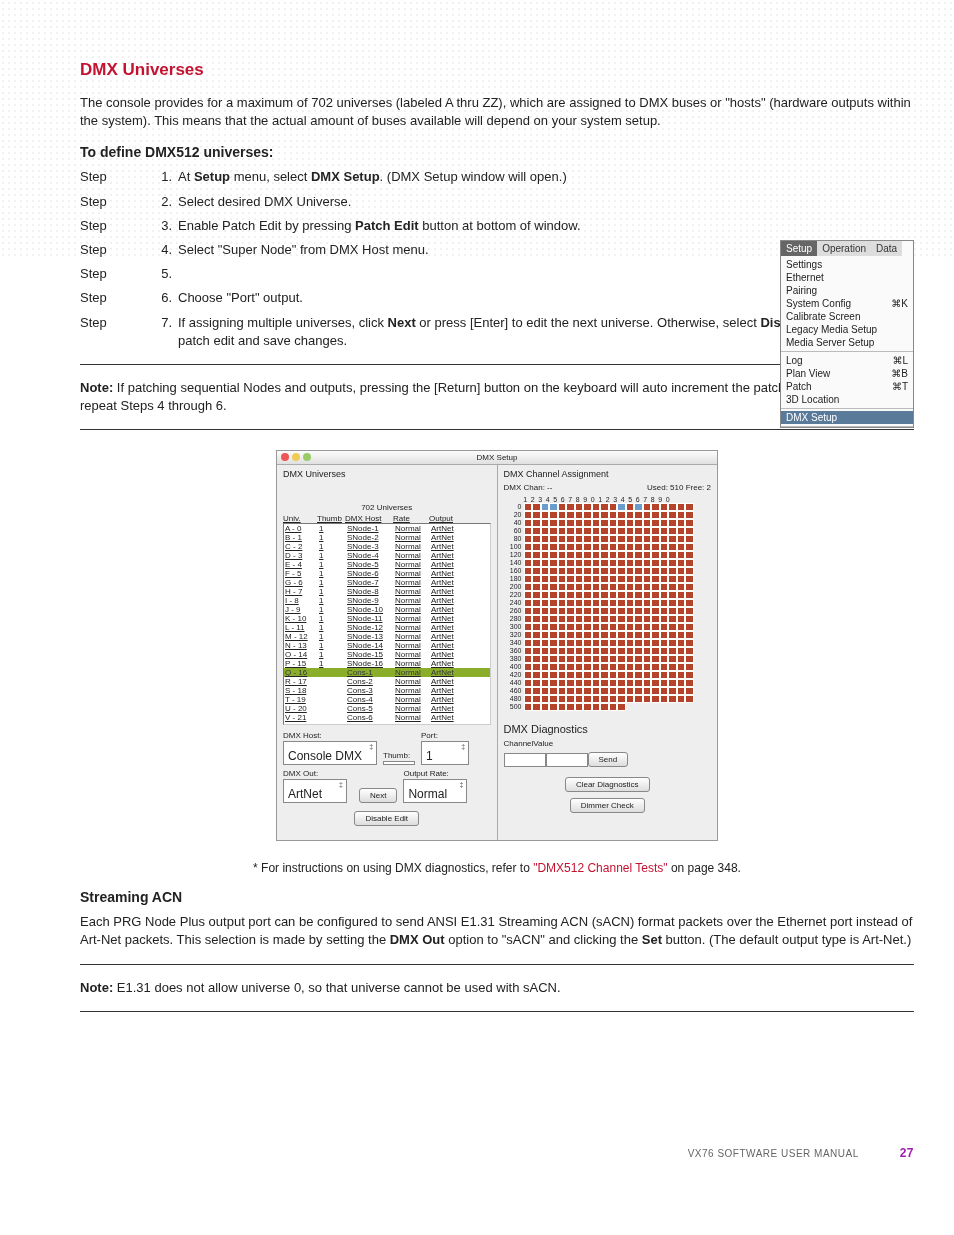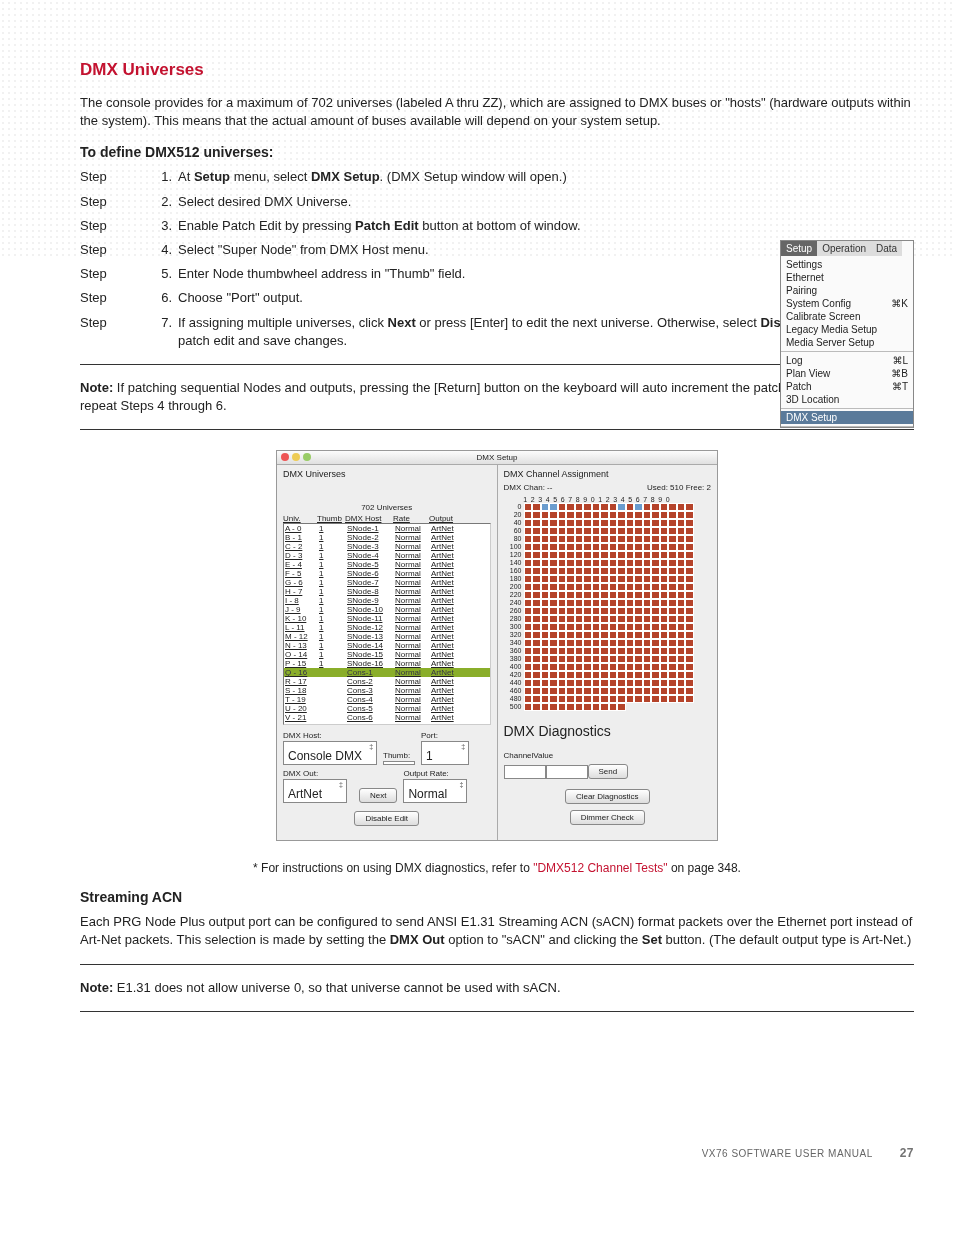--- a/index.html
+++ b/index.html
@@ -50,27 +50,27 @@
     .ss-chanhdr { display: flex; justify-content: space-between; font-size: 8px; margin-bottom: 4px; }
     .ss-grid { }
     .ss-gridhead { display: flex; font-size: 7px; }
     .ss-gridhead .gn { width: 18px; }
     .ss-gridhead .gc { width: 7.5px; text-align: center; }
     .ss-gline { display: flex; }
     .ss-gline .gn { width: 18px; text-align: right; font-size: 7px; padding-right: 2px; }
     .ss-gline .gcell { width: 6.5px; height: 6px; background: #b5432a; border: 0.5px solid #fff; }
     .ss-gline .gcell.used { background: #6a9cce; }
     .ss-diag { margin-top: 12px; }
-    .ss-diag-title { font-size: 14px; margin-bottom: 12px; }
+    .ss-diag-title { font-size: 11px; margin-bottom: 4px; }
     .ss-diag-row { display: flex; font-size: 8px; margin-bottom: 4px; }
     .ss-diag-inp { border: 1px solid #888; background: #fff; width: 40px; height: 12px; }
     .footnote { text-align: center; font-size: 12px; margin-top: 20px; }
     .footnote a { color: #c41230; text-decoration: none; }
     .footer { position: absolute; bottom: 20px; right: 40px; font-size: 10px; color: #666; letter-spacing: 0.5px; }
-    .footer .pg { color: #737373; font-weight: bold; margin-left: 24px; font-size: 12px; text-align: right; }
+    .footer .pg { color: #a21caf; font-weight: bold; margin-left: 38px; font-size: 12px; text-align: right; }
   </style>
 </head>
 <body>
 
 <div class="page">
   <div class="bg-dots"></div>
 
   <h2>DMX Universes</h2>
   <p>The console provides for a maximum of 702 universes (labeled A thru ZZ), which are assigned to DMX buses or "hosts" (hardware outputs within the system). This means that the actual amount of buses available will depend on your system setup.</p>
 
@@ -155,21 +155,20 @@
         <div class="txt">Enable Patch Edit by pressing <span class="bold">Patch Edit</span><span class="bold"></span> button at bottom of window.</div>
       </div>
       <div class="step">
         <div class="label">Step</div>
         <div class="num">4.</div>
         <div class="txt">Select "Super Node" from DMX Host menu.</div>
       </div>
       <div class="step">
         <div class="label">Step</div>
         <div class="num">5.</div>
-        <div class="txt">Enter Node thumbwheel address in "Thumb" field.</div>
       </div>
       <div class="step">
         <div class="label">Step</div>
         <div class="num">6.</div>
         <div class="txt">Choose "Port" output.</div>
       </div>
       <div class="step">
         <div class="label">Step</div>
         <div class="num">7.</div>
         <div class="txt">If assigning multiple universes, click <span class="bold">Next</span> or press [Enter] to edit the next universe. Otherwise, select <span class="bold">Disable Edit</span> to disable patch edit and save changes.</div>

